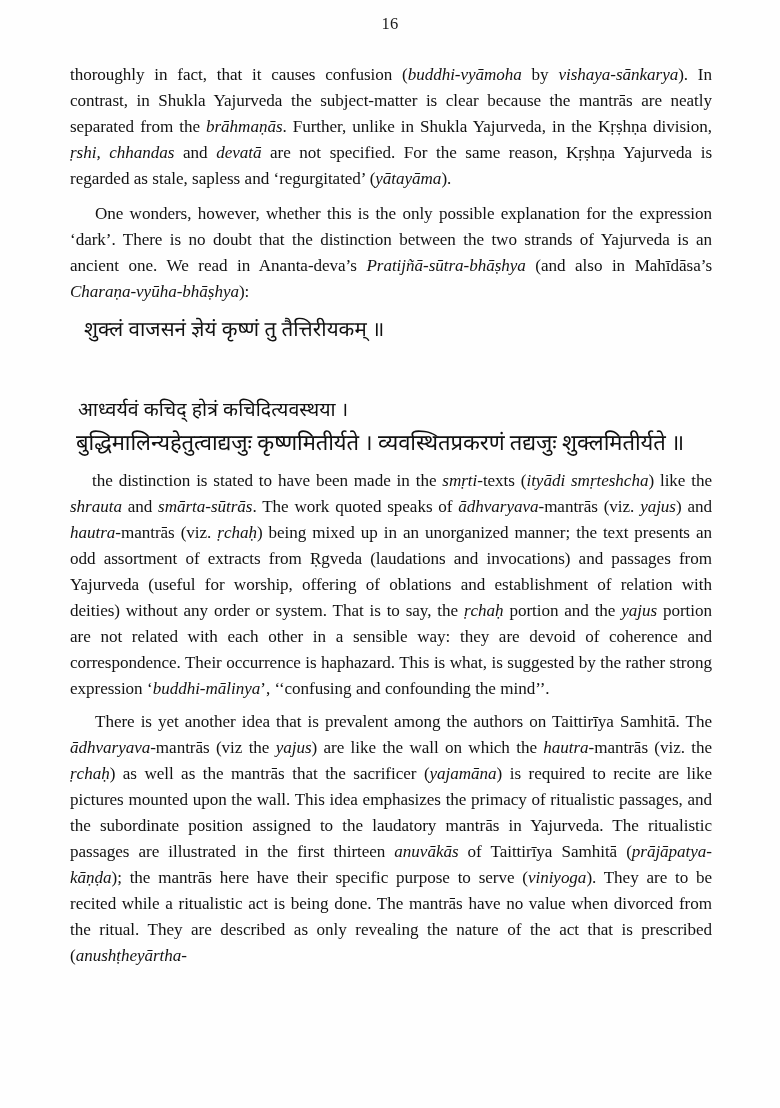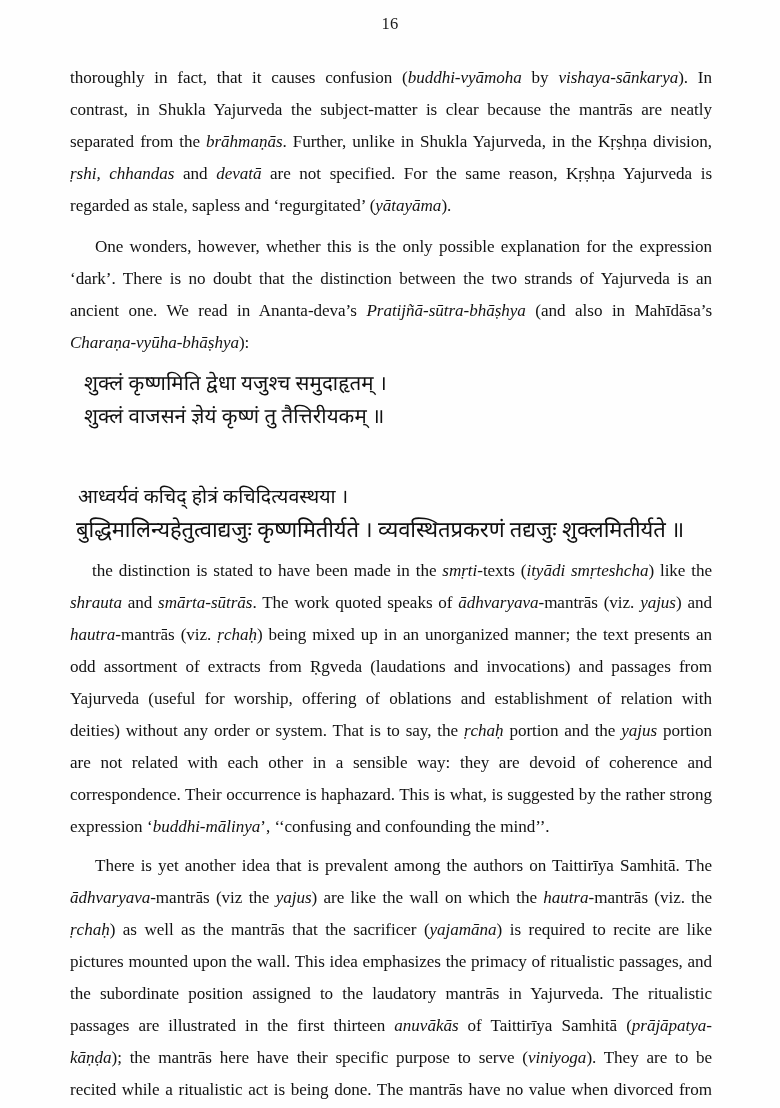--- a/index.html
+++ b/index.html
@@ -34,21 +34,21 @@
   }
   .textblock {
     position: absolute;
     left: 70px;
     top: 62px;
     width: 642px;
   }
   p.para {
     margin: 0;
     font-size: 17.1px;
-    line-height: 32px;
+    line-height: 26px;
     text-align: justify;
     text-justify: inter-word;
     color: #121212;
     letter-spacing: -0.05px;
     word-spacing: 0.2px;
     hyphens: none;
   }
   p.para.indent {
     text-indent: 25px;
     font-family: Liberation Serif, serif;
@@ -99,21 +99,20 @@
 
     <p class="para">thoroughly in fact, that it causes confusion (<i>buddhi-vyāmoha</i> by <i>vishaya-sānkarya</i>). In contrast, in Shukla Yajurveda the subject-matter is clear because the mantrās are neatly separated from the <i>brāhmaṇās</i>. Further, unlike in Shukla Yajurveda, in the Kṛṣhṇa division, <i>ṛshi, chhandas</i> and <i>devatā</i> are not specified. For the same reason, Kṛṣhṇa Yajurveda is regarded as stale, sapless and ‘regurgitated’ (<i>yātayāma</i>).</p>
 
     <div class="gap-a"></div>
 
     <p class="para indent">One wonders, however, whether this is the only possible explanation for the expression ‘dark’. There is no doubt that the distinction between the two strands of Yajurveda is an ancient one. We read in Ananta-deva’s <i>Pratijñā-sūtra-bhāṣhya</i> (and also in Mahīdāsa’s <i>Charaṇa-vyūha-bhāṣhya</i>):</p>
 
     <div class="gap-b"></div>
 
     <div class="sanskrit-block">
-      <div class="sanskrit">शुक्लं कृष्णमिति द्वेधा यजुश्च समुदाहृतम् ।</div>
       <div class="sanskrit">शुक्लं वाजसनं ज्ञेयं कृष्णं तु तैत्तिरीयकम् ॥</div>
     </div>
 
     <div class="gap-c"></div>
 
 
     <div class="gap-d"></div>
 
     <div class="sanskrit-block">
       <div class="sanskrit wide">आध्वर्यवं कचिद् होत्रं कचिदित्यवस्थया ।</div>

